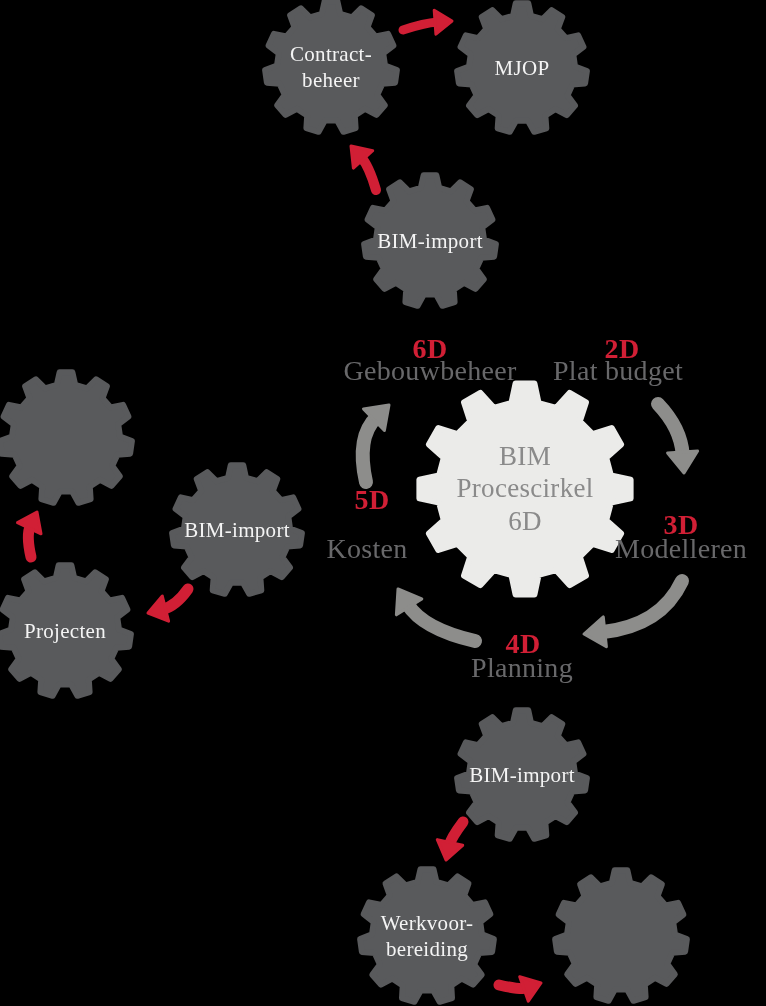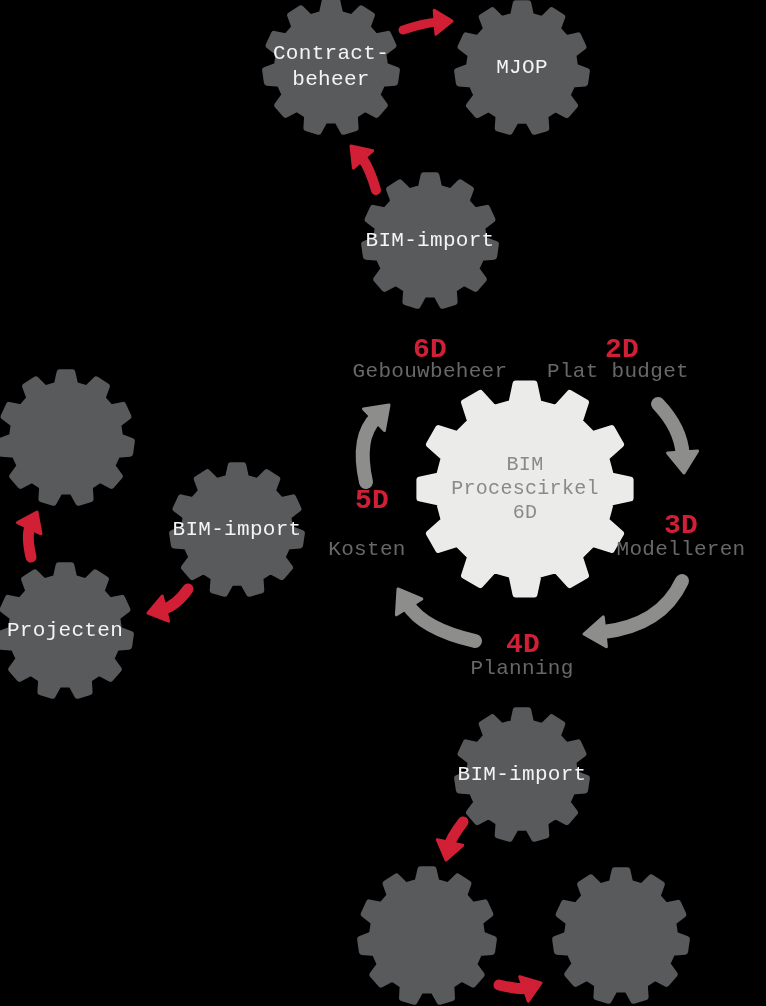--- a/index.html
+++ b/index.html
@@ -1,50 +1,50 @@
 <!DOCTYPE html>
 <html style="--bg: #000000; --red: #d11f35; --phase-label: #68686a; --center-text: #8a8a8a; --gear-text: #f4f4f4;"><head>
 <meta charset="utf-8">
 <style>
   html,body{margin:0;padding:0;background:#000;}
   .canvas{
     position:relative;
     width:766px;height:1006px;
     background:var(--bg,#000);
     overflow:hidden;
-    font-family:Liberation Mono, monospace;
+    font-family:Liberation Serif, serif;
   }
   .canvas svg{position:absolute;left:0;top:0;}
   .lbl{
     position:absolute;
     transform:translate(-50%,-50%);
     text-align:center;
     white-space:pre-line;
     pointer-events:none;
     letter-spacing:0.3px;
   }
   .lbl-gear{
     color:var(--gear-text,#f4f4f4);
     font-size:21px;
     line-height:1.25;
     font-weight:500;
   }
   .lbl-center{
     color:var(--center-text,#8a8a8a);
-    font-size:20px;
+    font-size:27px;
     line-height:1.2;
   }
   .phase-code{
     color:var(--red,#d11f35);
     font-size:28px;
     font-weight:bold;
   }
   .phase-label{
     color:var(--phase-label,#68686a);
-    font-size:21px;
+    font-size:28px;
     font-weight:500;
   }
 </style>
 </head>
 <body>
 
 <div class="canvas">
   <svg id="diagram-svg" width="766" height="1006" viewBox="0 0 766 1006">
       <path d="M321.8,13.8L324.6,1.3L337.4,1.3L340.2,13.8L352.0,17.3L361.1,8.3L371.9,15.2L367.5,27.2L375.6,36.5L388.1,33.9L393.4,45.5L383.2,53.3L385.0,65.5L396.9,70.0L395.1,82.7L382.4,83.7L377.2,94.9L384.8,105.2L376.5,114.9L365.2,108.8L354.8,115.5L355.6,128.2L343.4,131.8L337.2,120.6L324.8,120.6L318.6,131.8L306.4,128.2L307.2,115.5L296.8,108.8L285.5,114.9L277.2,105.2L284.8,94.9L279.6,83.7L266.9,82.7L265.1,70.0L277.0,65.5L278.8,53.3L268.6,45.5L273.9,33.9L286.4,36.5L294.5,27.2L290.1,15.2L300.9,8.3L310.0,17.3Z" fill="#595a5c" stroke="#595a5c" stroke-width="6" stroke-linejoin="round"></path>
       <path d="M513.0,15.8L515.7,3.3L528.3,3.3L531.0,15.8L542.6,19.2L551.7,10.2L562.3,17.0L557.8,29.0L565.8,38.1L578.2,35.4L583.5,46.9L573.3,54.5L575.0,66.5L586.9,71.0L585.1,83.4L572.4,84.4L567.4,95.4L575.0,105.6L566.8,115.1L555.5,109.0L545.4,115.6L546.3,128.3L534.2,131.8L528.0,120.7L516.0,120.7L509.8,131.8L497.7,128.3L498.6,115.6L488.5,109.0L477.2,115.1L469.0,105.6L476.6,95.4L471.6,84.4L458.9,83.4L457.1,71.0L469.0,66.5L470.7,54.5L460.5,46.9L465.8,35.4L478.2,38.1L486.2,29.0L481.7,17.0L492.3,10.2L501.4,19.2Z" fill="#595a5c" stroke="#595a5c" stroke-width="6" stroke-linejoin="round"></path>
@@ -101,20 +101,22 @@
   <div class="lbl lbl-gear" style="left:331px;top:67px">Contract-
 beheer</div>
   <div class="lbl lbl-gear" style="left:522px;top:68px">MJOP</div>
   <div class="lbl lbl-gear" style="left:430px;top:241px">BIM-import</div>
   <div class="lbl lbl-center" style="left:525px;top:489px">BIM
 Procescirkel
 6D</div>
   <div class="lbl lbl-gear" style="left:237px;top:530px">BIM-import</div>
   <div class="lbl lbl-gear" style="left:65px;top:631px">Projecten</div>
   <div class="lbl lbl-gear" style="left:522px;top:775px">BIM-import</div>
+  <div class="lbl lbl-gear" style="left:427px;top:936px">Werkvoor-
+bereiding</div>
 
   <div class="lbl phase-code" style="left:430px;top:349px">6D</div>
   <div class="lbl phase-label" style="left:430px;top:371px">Gebouwbeheer</div>
   <div class="lbl phase-code" style="left:622px;top:349px">2D</div>
   <div class="lbl phase-label" style="left:618px;top:371px">Plat budget</div>
   <div class="lbl phase-code" style="left:681px;top:525px">3D</div>
   <div class="lbl phase-label" style="left:681px;top:549px">Modelleren</div>
   <div class="lbl phase-code" style="left:523px;top:644px">4D</div>
   <div class="lbl phase-label" style="left:522px;top:668px">Planning</div>
   <div class="lbl phase-code" style="left:372px;top:500px">5D</div>

